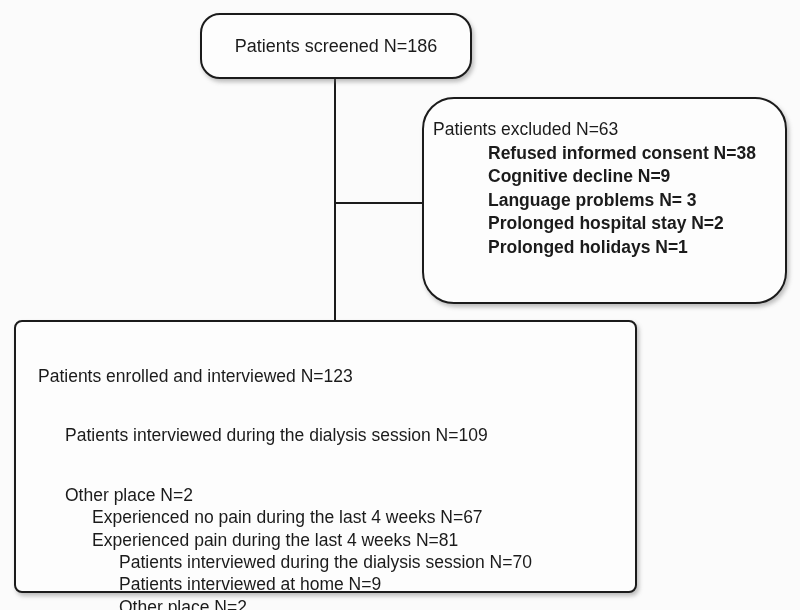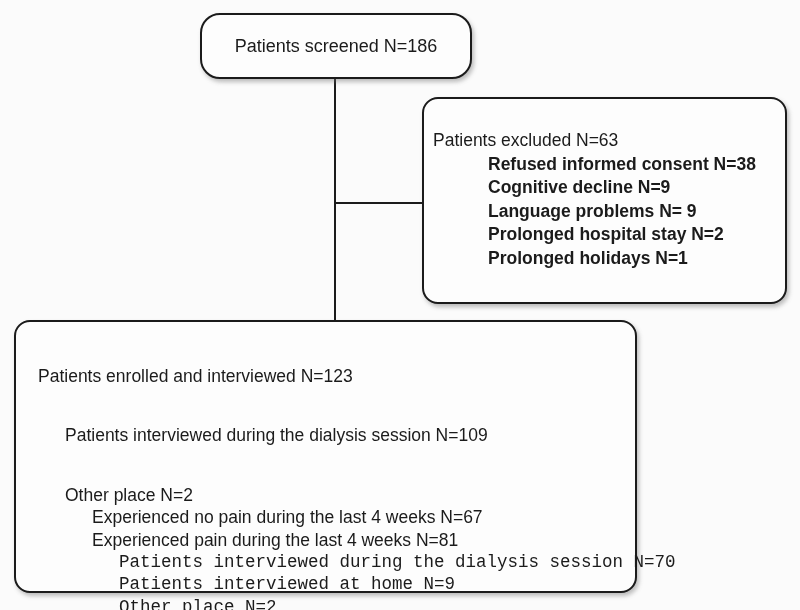--- a/index.html
+++ b/index.html
@@ -51,61 +51,61 @@
     display: flex;
     align-items: center;
     justify-content: center;
     font-size: 18px;
   }
   #box-excluded {
     left: 422px;
     top: 97px;
     width: 365px;
     height: 207px;
-    border-radius: 16px;
-    padding: 30px 8px 0 9px;
+    border-radius: 32px;
+    padding: 19px 8px 0 9px;
     font-size: 17.5px;
     line-height: 23.5px;
   }
   #box-enrolled {
     left: 14px;
     top: 320px;
     width: 623px;
     height: 273px;
-    border-radius: 16px;
+    border-radius: 8px;
     padding: 43px 10px 0 22px;
     font-size: 17.5px;
     line-height: 22.4px;
   }
   .line {
     white-space: nowrap;
   }
   #box-excluded .ind-1 { padding-left: 55px; font-weight: bold; }
   #box-enrolled .ind-1 { padding-left: 27px; margin-top: 37px; }
   #box-enrolled .ind-2 { padding-left: 54px; }
-  #box-enrolled .ind-3 { padding-left: 81px; font-family: Liberation Mono, monospace; }
+  #box-enrolled .ind-3 { padding-left: 81px; }
 </style>
 </head>
 <body>
 
 <div class="canvas">
 
   <div class="connector" id="conn-vertical"></div>
   <div class="connector" id="conn-horizontal"></div>
 
   <div class="box" id="box-screened">
     <span>Patients screened N=186</span>
   </div>
 
   <div class="box" id="box-excluded">
     <div class="lines">
         <div class="line ind-0">Patients excluded N=63</div>
         <div class="line ind-1">Refused informed consent N=38</div>
         <div class="line ind-1">Cognitive decline N=9</div>
-        <div class="line ind-1">Language problems N= 9</div>
+        <div class="line ind-1">Language problems N= 3</div>
         <div class="line ind-1">Prolonged hospital stay N=2</div>
         <div class="line ind-1">Prolonged holidays N=1</div>
       </div>
   </div>
 
   <div class="box" id="box-enrolled">
     <div class="lines">
         <div class="line ind-0">Patients enrolled and interviewed N=123</div>
         <div class="line ind-1">Patients interviewed during the dialysis session N=109</div>
         <div class="line ind-1">Other place N=2</div>

